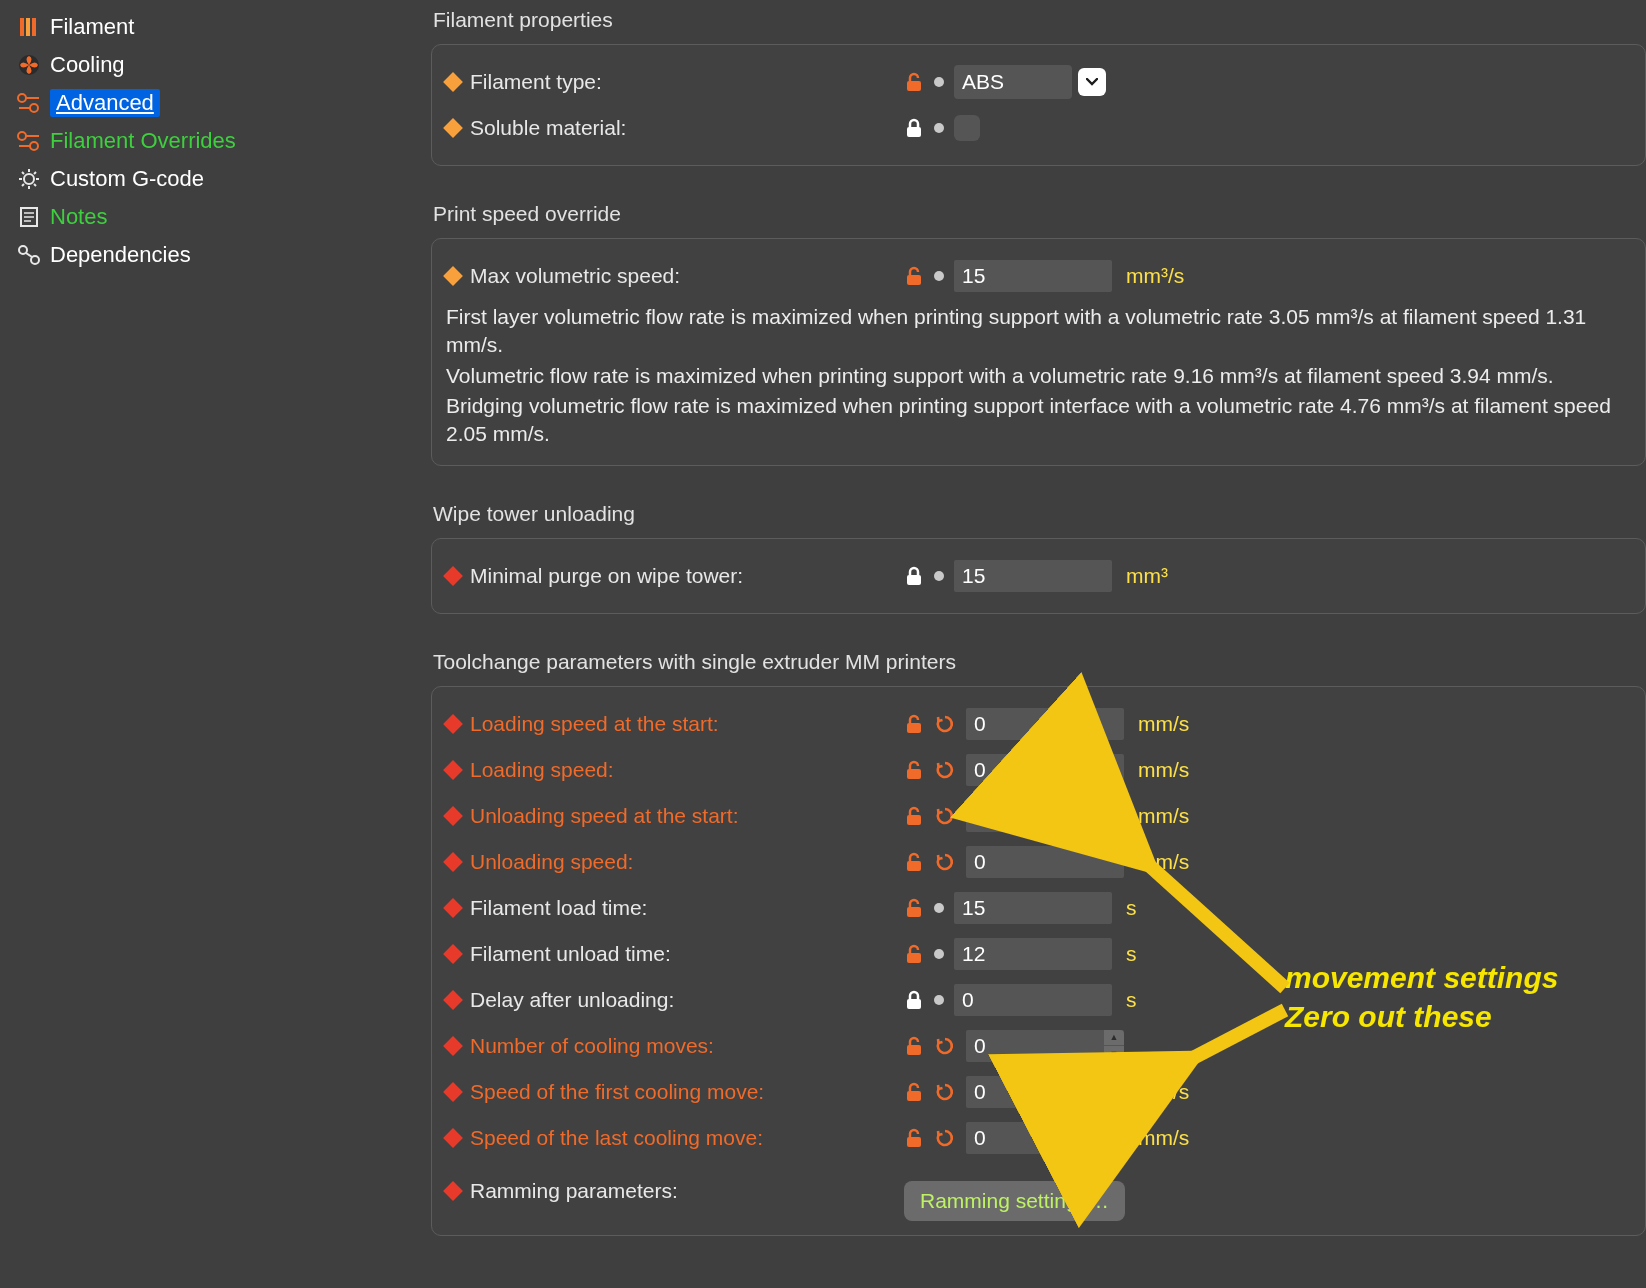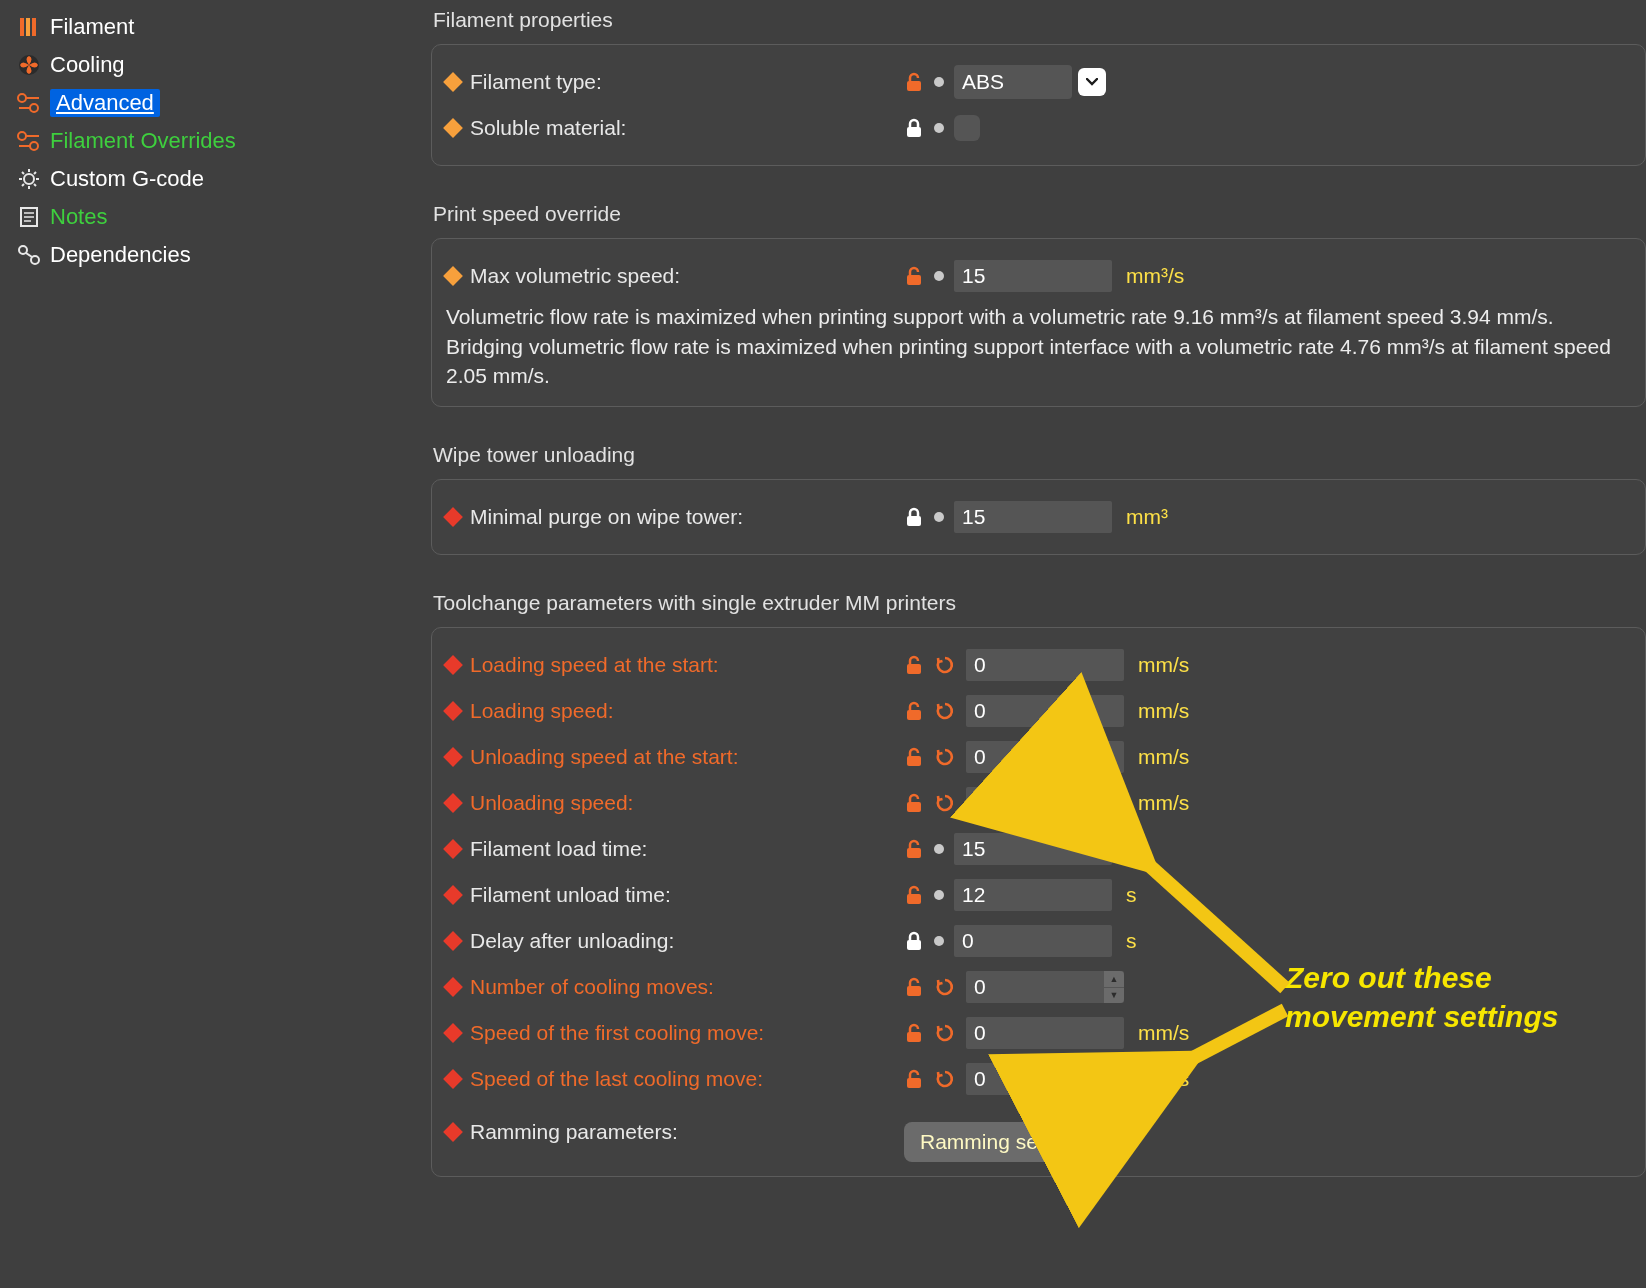--- a/index.html
+++ b/index.html
@@ -113,21 +113,21 @@
   }
   .unit { color: #fde047; font-size: 21px; margin-left: 4px; }
   .spinner-input-wrap { position: relative; display: inline-block; }
   .spinner-arrows {
     position: absolute; right: 0; top: 0; bottom: 0; width: 20px;
     display: flex; flex-direction: column; background: #6B6B6B; border-radius: 0 4px 4px 0;
   }
   .spinner-arrows div { flex: 1; display:flex;align-items:center;justify-content:center;font-size:9px;color:#2C2C2C;cursor:pointer; }
   .spinner-arrows div:first-child { border-bottom: 1px solid #555; border-radius: 0 4px 0 0; }
   .ramming-btn {
-    background: #6B6B6B; color: #fef9c3; border: none;
+    background: #6B6B6B; color: #bef264; border: none;
     padding: 8px 16px; font-size: 21px; border-radius: 8px; cursor: pointer; margin-top: 20px;
   }
   .info-text {
     color: #ECECEC;
     font-size: 21px;
     line-height: 1.35;
     margin-top: 4px;
   }
   .info-text p { margin-bottom: 2px; }
 
@@ -301,20 +301,21 @@
                   <rect x="2" y="9" width="14" height="10" rx="2" fill="currentColor"></rect>
                   <path d="M5 9 V6 a4 4 0 0 1 8 0" fill="none" stroke="currentColor" stroke-width="2.5"></path>
                 </svg>
             </span>
             <span class="bullet"></span>
             <input class="text-input" value="15" style="">
             <span class="unit">mm³/s</span>
           </div>
         </div>
         <div class="info-text">
+          <p>First layer volumetric flow rate is maximized when printing support with a volumetric rate 3.05 mm³/s at filament speed 1.31 mm/s.</p>
           <p>Volumetric flow rate is maximized when printing support with a volumetric rate 9.16 mm³/s at filament speed 3.94 mm/s.</p>
           <p>Bridging volumetric flow rate is maximized when printing support interface with a volumetric rate 4.76 mm³/s at filament speed 2.05 mm/s.</p>
         </div>
       </div>
     </div>
 
     <div class="group">
       <div class="group-title">Wipe tower unloading</div>
       <div class="group-body">
         <div class="row">
@@ -564,15 +565,15 @@
 <svg class="annotation" width="1646" height="1288" style="left:0;top:0;">
   <defs>
     <marker id="ah" markerWidth="14" markerHeight="14" refX="3" refY="7" orient="auto">
       <path d="M14 0 L0 7 L14 14 Z" fill="#F3C614"></path>
     </marker>
   </defs>
   <line x1="1285" y1="988" x2="1130" y2="848" stroke="#F3C614" stroke-width="14" marker-end="url(#ah)"></line>
   <line x1="1285" y1="1010" x2="1170" y2="1070" stroke="#F3C614" stroke-width="14" marker-end="url(#ah)"></line>
 </svg>
 <div class="anno-text">
+  <div>movement settings</div>
   <div>Zero out these</div>
-  <div>movement settings</div>
 </div>
 
 </body></html>

